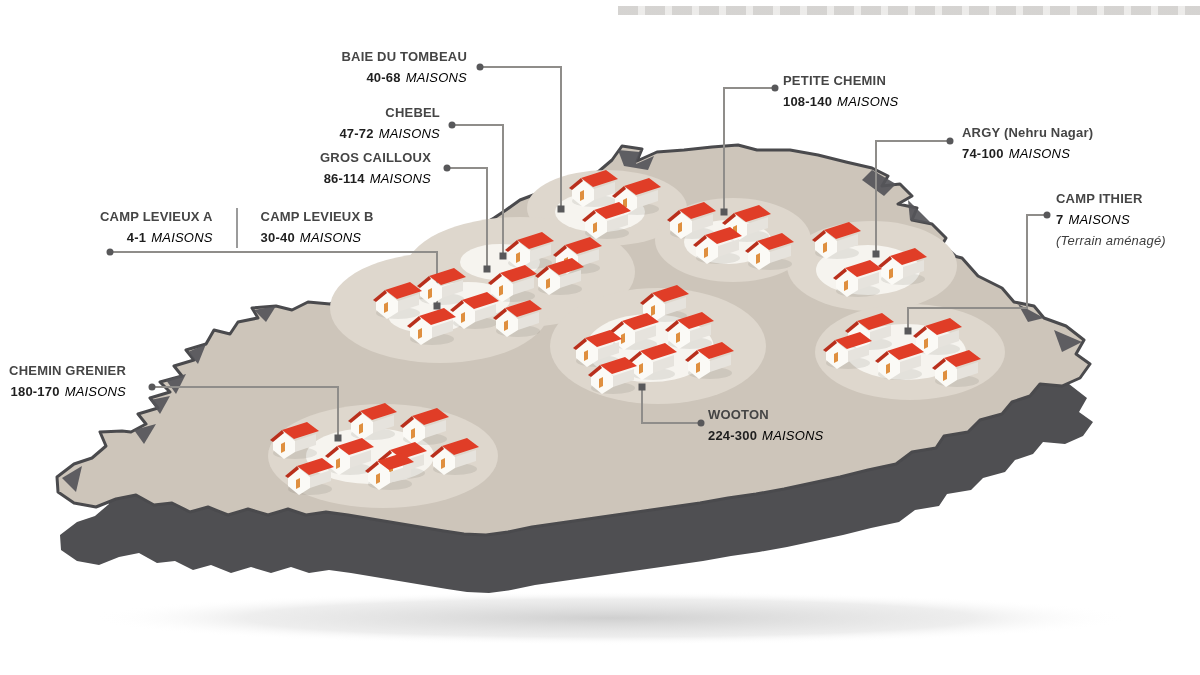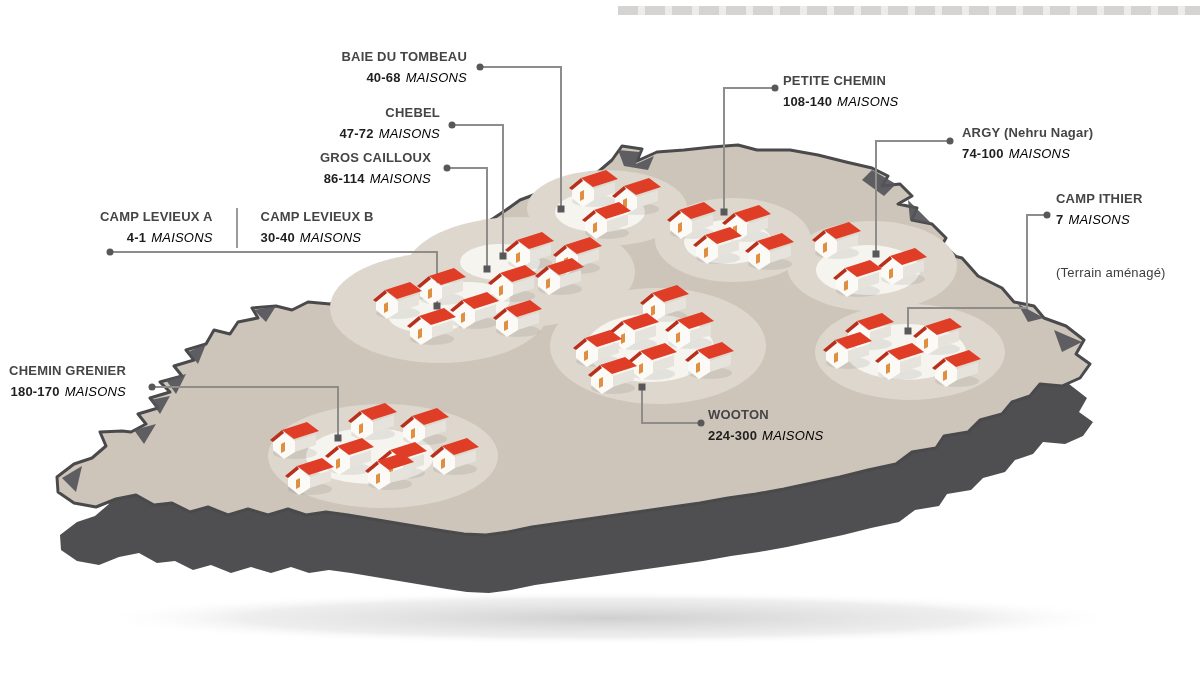--- a/index.html
+++ b/index.html
@@ -6,21 +6,21 @@
   .stage{position:relative;width:1200px;height:675px;background:#fff;overflow:hidden;
          font-family:"Liberation Sans",sans-serif;}
   .stage svg{position:absolute;left:0;top:0;}
   .top-strip{position:absolute;top:6px;left:618px;width:582px;height:9px;opacity:.55;
              background:repeating-linear-gradient(90deg,#b3b0ac 0 20px,#dedcd9 20px 27px);}
   .label{position:absolute;color:#3e3e3e;line-height:21px;font-size:13px;
          letter-spacing:.2px;white-space:nowrap;}
   .label .name{font-weight:700;color:#454545;}
   .label .val .range{font-weight:700;color:#1f1f1f;}
   .label .val .unit{font-style:italic;color:#000000;margin-left:5px;}
-  .label .note{color:#3e3e3e;margin-top:32px;}
+  .label .note{font-style:italic;color:#3e3e3e;}
   .align-right{text-align:right;}
   .align-left{text-align:left;}
   .label-pair{position:absolute;display:flex;gap:23px;}
   .label-pair .label{position:static;}
   .pair-divider{width:2px;height:40px;background:#9b9b9b;margin-top:2px;}
 </style>
 </head>
 <body>
 
 <div class="stage">

